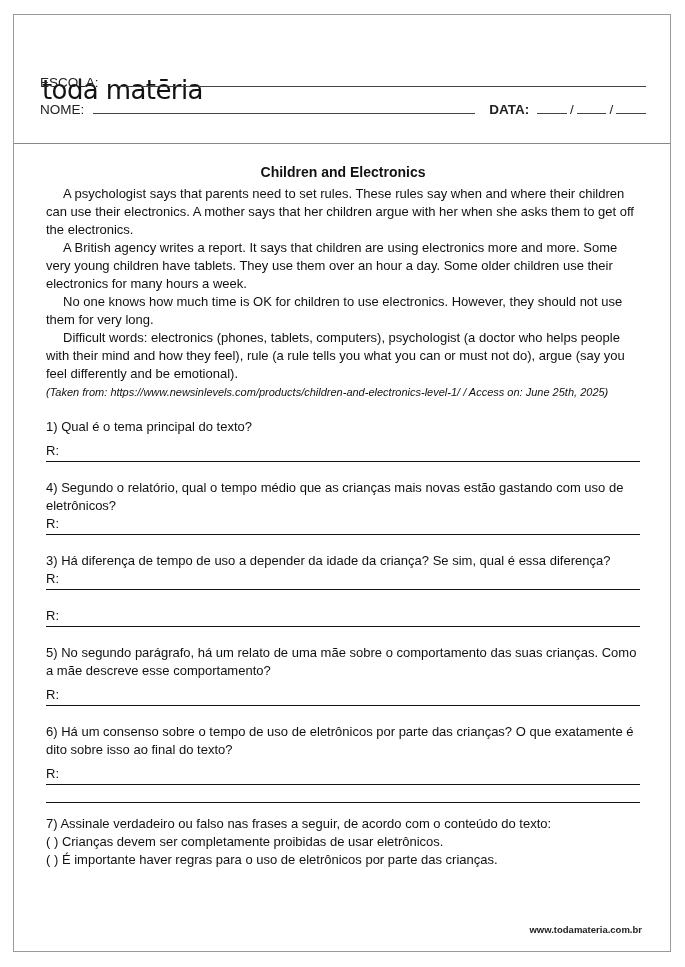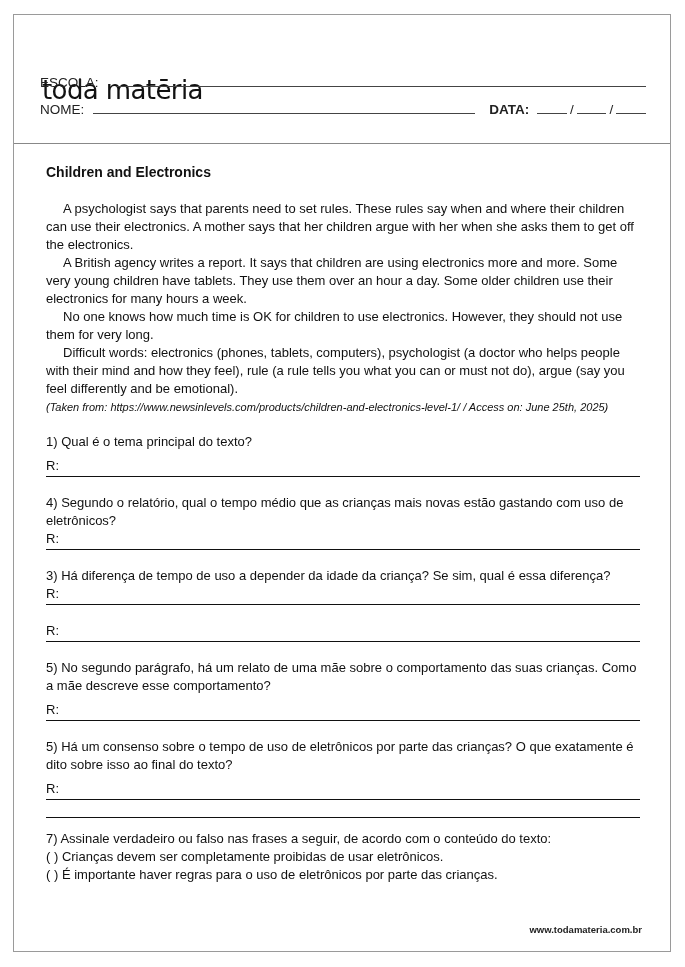--- a/index.html
+++ b/index.html
@@ -9,21 +9,21 @@
              border: 1px solid #9a9a9a; box-sizing: border-box; }
     .logo { position: absolute; left: 28px; top: 19px; font-size: 26px; letter-spacing: -0.6px;
             font-family: "DejaVu Sans", sans-serif; color: #111; margin-top: 41px; }
     .field-row { position: absolute; left: 26px; font-size: 13.5px; color: #222; display: flex; align-items: flex-end; }
     .field-row .lbl { white-space: nowrap; }
     .line { border-bottom: 1px solid #444; height: 1px; margin-left: 9px; margin-bottom: 3px; }
     .date-part { border-bottom: 1px solid #444; width: 30px; height: 1px; margin-bottom: 3px; }
     .slash { margin: 0 3px; }
     .divider { position: absolute; left: 0; right: 0; top: 128px; border-top: 1px solid #888; }
     .content { position: absolute; left: 32px; top: 146px; width: 594px; }
-    .title { font-weight: bold; font-size: 14px; margin: 3px 0 20px 0; }
+    .title { text-align: center; font-weight: bold; font-size: 14px; margin: 3px 0 5px 0; }
     .para { font-size: 13px; line-height: 18px; margin: 0; text-indent: 17px; }
     .source { font-size: 11px; font-style: italic; line-height: 17px; margin: 1px 0 0 0; }
     .q { margin-top: 17px; font-size: 13px; line-height: 18px; }
     .q .ans { display: block; border-bottom: 1.5px solid #111; padding-bottom: 1px; margin-top: 2px; }
     .q .ans-extra { display: block; border-bottom: 1.5px solid #111; height: 17px; }
     .q.gap .ans { margin-top: 6px; }
     .tf { font-size: 13px; line-height: 18px; }
     .footer { position: absolute; right: 28px; bottom: 16px; font-size: 9.5px; font-weight: bold; color: #222; }
   </style>
 </head>
@@ -77,21 +77,21 @@
     <div class="q">
       <span class="ans" style="margin-top:0;">R:</span>
     </div>
 
     <div class="q gap">
       <div>5) No segundo parágrafo, há um relato de uma mãe sobre o comportamento das suas crianças. Como a mãe descreve esse comportamento?</div>
       <span class="ans">R:</span>
     </div>
 
     <div class="q gap">
-      <div>5) Há um consenso sobre o tempo de uso de eletrônicos por parte das crianças? O que exatamente é dito sobre isso ao final do texto?</div>
+      <div>6) Há um consenso sobre o tempo de uso de eletrônicos por parte das crianças? O que exatamente é dito sobre isso ao final do texto?</div>
       <span class="ans">R:</span>
       <span class="ans-extra"></span>
     </div>
 
     <div class="q" style="margin-top:12px;">
       <div>7) Assinale verdadeiro ou falso nas frases a seguir, de acordo com o conteúdo do texto:</div>
       <div class="tf">
         <span>(   )</span>
         <span>Crianças devem ser completamente proibidas de usar eletrônicos.</span>
       </div>

